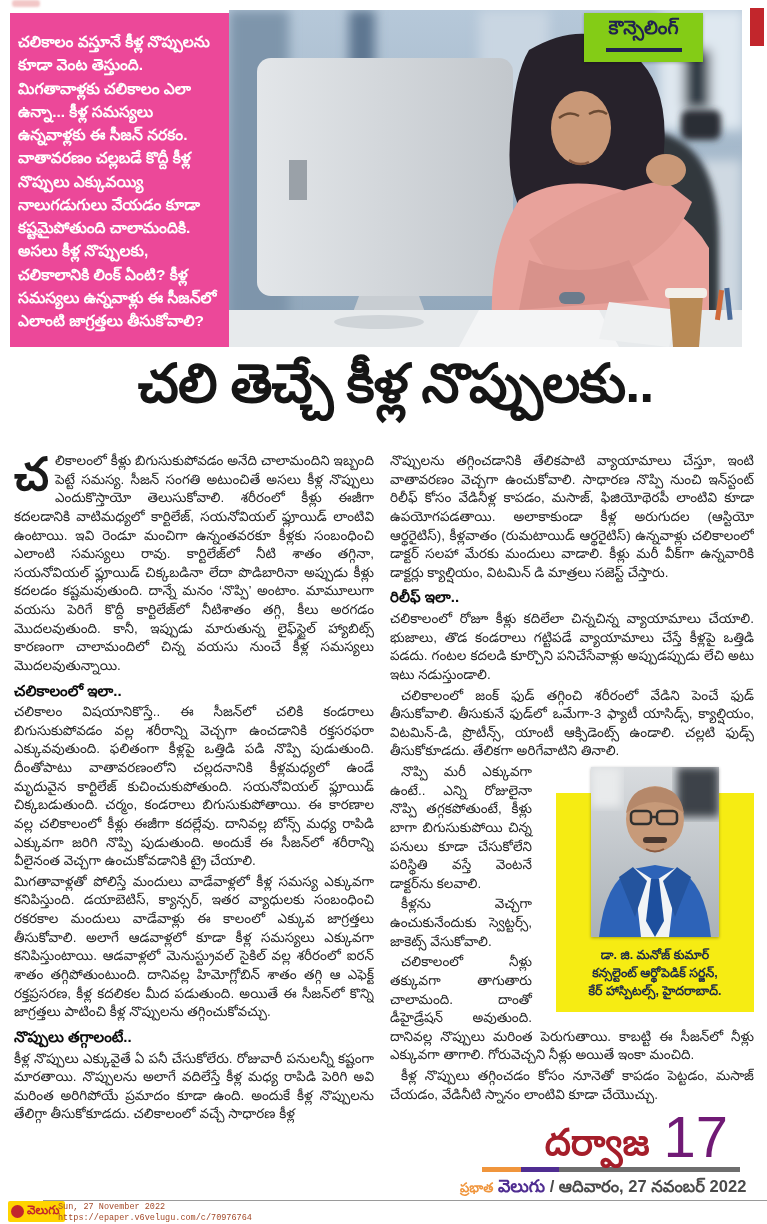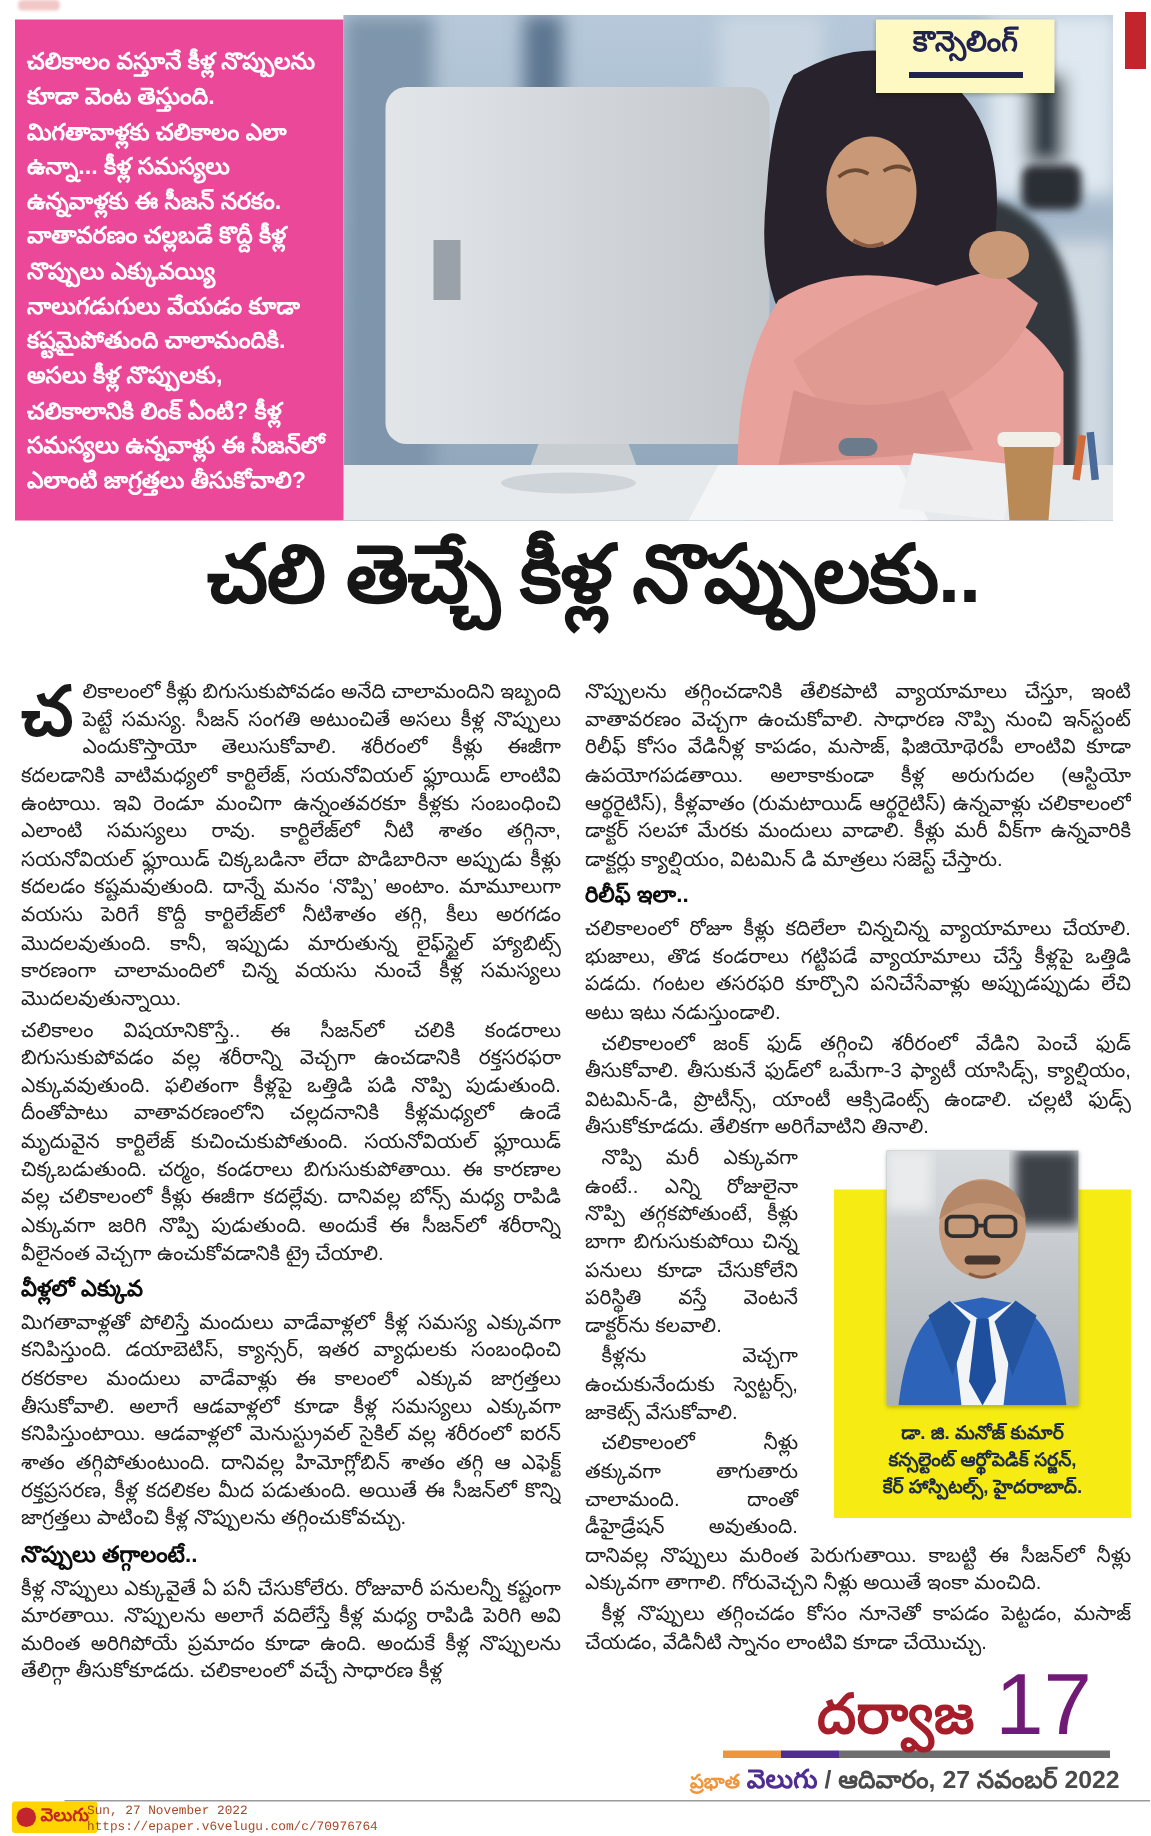--- a/index.html
+++ b/index.html
@@ -9,21 +9,21 @@
   
   .intro-box{position:absolute;left:10px;top:13px;width:219px;height:334px;
     background:#ec4899;color:#ffffff;box-sizing:border-box;padding:17px 8px;
     font-size:15.5px;line-height:1.5;font-weight:600;text-align:left;}
 
   
   .hero{position:absolute;left:229px;top:10px;width:513px;height:337px;overflow:hidden;background:#9fb2c4;}
   .hero svg{display:block;}
 
   
-  .tag{position:absolute;left:584px;top:13px;width:119px;height:49px;background:#fef9c3;
+  .tag{position:absolute;left:584px;top:13px;width:119px;height:49px;background:#84cc16;
     box-shadow:0 1px 3px rgba(0,0,0,.25);text-align:center;}
   .tag .tag-text{display:block;margin-top:4px;font-size:19px;font-weight:700;color:#20224f;}
   .tag .tag-underline{display:block;width:76px;height:4px;background:#20224f;margin:5px auto 0;}
 
   .corner-mark-left{position:absolute;left:12px;top:0;width:28px;height:7px;background:#e89a9a;opacity:.55;border-radius:3px;filter:blur(1px);}
   .corner-mark-right{position:absolute;left:750px;top:8px;width:14px;height:38px;background:#c2262c;}
 
   
   .headline{position:absolute;left:0;top:356px;width:767px;text-align:center;
     font-size:54px;line-height:1.0;font-weight:700;color:#161616;letter-spacing:-1px;padding-left:12px;}
@@ -151,31 +151,31 @@
     <span class="tag-text">కౌన్సెలింగ్</span>
     <span class="tag-underline"></span>
   </div>
 
   <div class="corner-mark-right"></div>
 
   <div class="headline">చలి తెచ్చే కీళ్ల నొప్పులకు..</div>
 
   <div class="col col1">
     <p><span class="dropcap">చ</span><span>లికాలంలో కీళ్లు బిగుసుకుపోవడం అనేది చాలామందిని ఇబ్బంది పెట్టే సమస్య. సీజన్ సంగతి అటుంచితే అసలు కీళ్ల నొప్పులు ఎందుకొస్తాయో తెలుసుకోవాలి. శరీరంలో కీళ్లు ఈజీగా కదలడానికి వాటిమధ్యలో కార్టిలేజ్, సయనోవియల్ ఫ్లూయిడ్ లాంటివి ఉంటాయి. ఇవి రెండూ మంచిగా ఉన్నంతవరకూ కీళ్లకు సంబంధించి ఎలాంటి సమస్యలు రావు. కార్టిలేజ్‌లో నీటి శాతం తగ్గినా, సయనోవియల్ ఫ్లూయిడ్ చిక్కబడినా లేదా పొడిబారినా అప్పుడు కీళ్లు కదలడం కష్టమవుతుంది. దాన్నే మనం ‘నొప్పి’ అంటాం. మామూలుగా వయసు పెరిగే కొద్దీ కార్టిలేజ్‌లో నీటిశాతం తగ్గి, కీలు అరగడం మొదలవుతుంది. కానీ, ఇప్పుడు మారుతున్న లైఫ్‌స్టైల్ హ్యాబిట్స్ కారణంగా చాలామందిలో చిన్న వయసు నుంచే కీళ్ల సమస్యలు మొదలవుతున్నాయి.</span></p>
+    <div class="subhead">చలికాలంలో ఇలా..</div>
     <p>చలికాలం విషయానికొస్తే.. ఈ సీజన్‌లో చలికి కండరాలు బిగుసుకుపోవడం వల్ల శరీరాన్ని వెచ్చగా ఉంచడానికి రక్తసరఫరా ఎక్కువవుతుంది. ఫలితంగా కీళ్లపై ఒత్తిడి పడి నొప్పి పుడుతుంది. దీంతోపాటు వాతావరణంలోని చల్లదనానికి కీళ్లమధ్యలో ఉండే మృదువైన కార్టిలేజ్ కుచించుకుపోతుంది. సయనోవియల్ ఫ్లూయిడ్ చిక్కబడుతుంది. చర్మం, కండరాలు బిగుసుకుపోతాయి. ఈ కారణాల వల్ల చలికాలంలో కీళ్లు ఈజీగా కదల్లేవు. దానివల్ల బోన్స్ మధ్య రాపిడి ఎక్కువగా జరిగి నొప్పి పుడుతుంది. అందుకే ఈ సీజన్‌లో శరీరాన్ని వీలైనంత వెచ్చగా ఉంచుకోవడానికి ట్రై చేయాలి.</p>
-    <div class="subhead">వీళ్లలో ఎక్కువ</div>
     <p>మిగతావాళ్లతో పోలిస్తే మందులు వాడేవాళ్లలో కీళ్ల సమస్య ఎక్కువగా కనిపిస్తుంది. డయాబెటిస్, క్యాన్సర్, ఇతర వ్యాధులకు సంబంధించి రకరకాల మందులు వాడేవాళ్లు ఈ కాలంలో ఎక్కువ జాగ్రత్తలు తీసుకోవాలి. అలాగే ఆడవాళ్లలో కూడా కీళ్ల సమస్యలు ఎక్కువగా కనిపిస్తుంటాయి. ఆడవాళ్లలో మెనుస్ట్రువల్ సైకిల్ వల్ల శరీరంలో ఐరన్ శాతం తగ్గిపోతుంటుంది. దానివల్ల హిమోగ్లోబిన్ శాతం తగ్గి ఆ ఎఫెక్ట్ రక్తప్రసరణ, కీళ్ల కదలికల మీద పడుతుంది. అయితే ఈ సీజన్‌లో కొన్ని జాగ్రత్తలు పాటించి కీళ్ల నొప్పులను తగ్గించుకోవచ్చు.</p>
     <div class="subhead">నొప్పులు తగ్గాలంటే..</div>
     <p>కీళ్ల నొప్పులు ఎక్కువైతే ఏ పనీ చేసుకోలేరు. రోజువారీ పనులన్నీ కష్టంగా మారతాయి. నొప్పులను అలాగే వదిలేస్తే కీళ్ల మధ్య రాపిడి పెరిగి అవి మరింత అరిగిపోయే ప్రమాదం కూడా ఉంది. అందుకే కీళ్ల నొప్పులను తేలిగ్గా తీసుకోకూడదు. చలికాలంలో వచ్చే సాధారణ కీళ్ల</p>
   </div>
 
   <div class="col col2">
     <p>నొప్పులను తగ్గించడానికి తేలికపాటి వ్యాయామాలు చేస్తూ, ఇంటి వాతావరణం వెచ్చగా ఉంచుకోవాలి. సాధారణ నొప్పి నుంచి ఇన్‌స్టంట్ రిలీఫ్ కోసం వేడినీళ్ల కాపడం, మసాజ్, ఫిజియోథెరపీ లాంటివి కూడా ఉపయోగపడతాయి. అలాకాకుండా కీళ్ల అరుగుదల (ఆస్టియో ఆర్థరైటిస్), కీళ్లవాతం (రుమటాయిడ్ ఆర్థరైటిస్) ఉన్నవాళ్లు చలికాలంలో డాక్టర్ సలహా మేరకు మందులు వాడాలి. కీళ్లు మరీ వీక్‌గా ఉన్నవారికి డాక్టర్లు క్యాల్షియం, విటమిన్ డి మాత్రలు సజెస్ట్ చేస్తారు.</p>
     <div class="subhead">రిలీఫ్ ఇలా..</div>
-    <p>చలికాలంలో రోజూ కీళ్లు కదిలేలా చిన్నచిన్న వ్యాయామాలు చేయాలి. భుజాలు, తొడ కండరాలు గట్టిపడే వ్యాయామాలు చేస్తే కీళ్లపై ఒత్తిడి పడదు. గంటల తసరఫరి కూర్చొని పనిచేసేవాళ్లు అప్పుడప్పుడు లేచి అటు ఇటు నడుస్తుండాలి.</p>
+    <p>చలికాలంలో రోజూ కీళ్లు కదిలేలా చిన్నచిన్న వ్యాయామాలు చేయాలి. భుజాలు, తొడ కండరాలు గట్టిపడే వ్యాయామాలు చేస్తే కీళ్లపై ఒత్తిడి పడదు. గంటల కదలడి కూర్చొని పనిచేసేవాళ్లు అప్పుడప్పుడు లేచి అటు ఇటు నడుస్తుండాలి.</p>
     <p class="indent">చలికాలంలో జంక్ ఫుడ్ తగ్గించి శరీరంలో వేడిని పెంచే ఫుడ్ తీసుకోవాలి. తీసుకునే ఫుడ్‌లో ఒమేగా-3 ఫ్యాటీ యాసిడ్స్, క్యాల్షియం, విటమిన్-డి, ప్రొటీన్స్, యాంటీ ఆక్సిడెంట్స్ ఉండాలి. చల్లటి ఫుడ్స్ తీసుకోకూడదు. తేలికగా అరిగేవాటిని తినాలి.</p>
 
     <div class="doc-card">
       <div class="doc-photo">
         <svg width="128" height="170" viewBox="0 0 128 170" xmlns="http://www.w3.org/2000/svg">
           <defs>
             <linearGradient id="docBg" x1="0" y1="0" x2="0" y2="1">
               <stop offset="0" stop-color="#d9dcdf"></stop>
                 <stop offset="1" stop-color="#aab1b7"></stop>
             </linearGradient>

